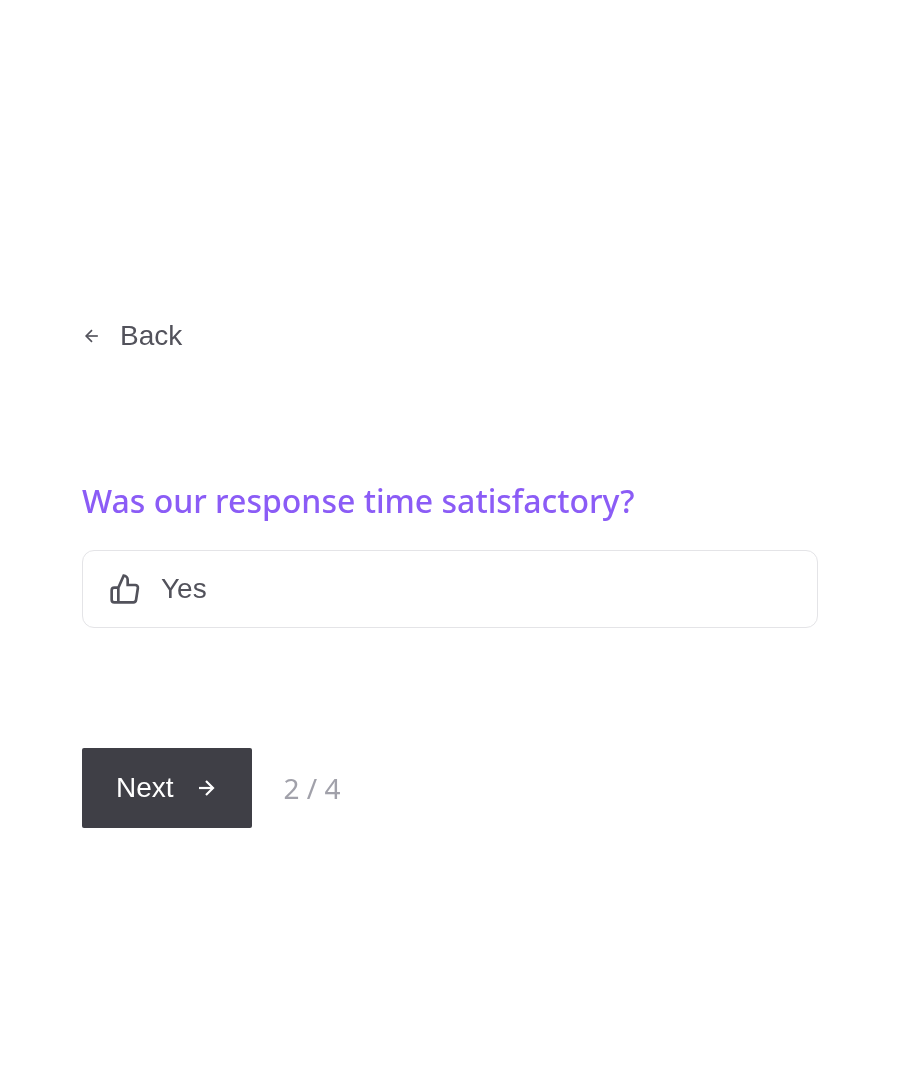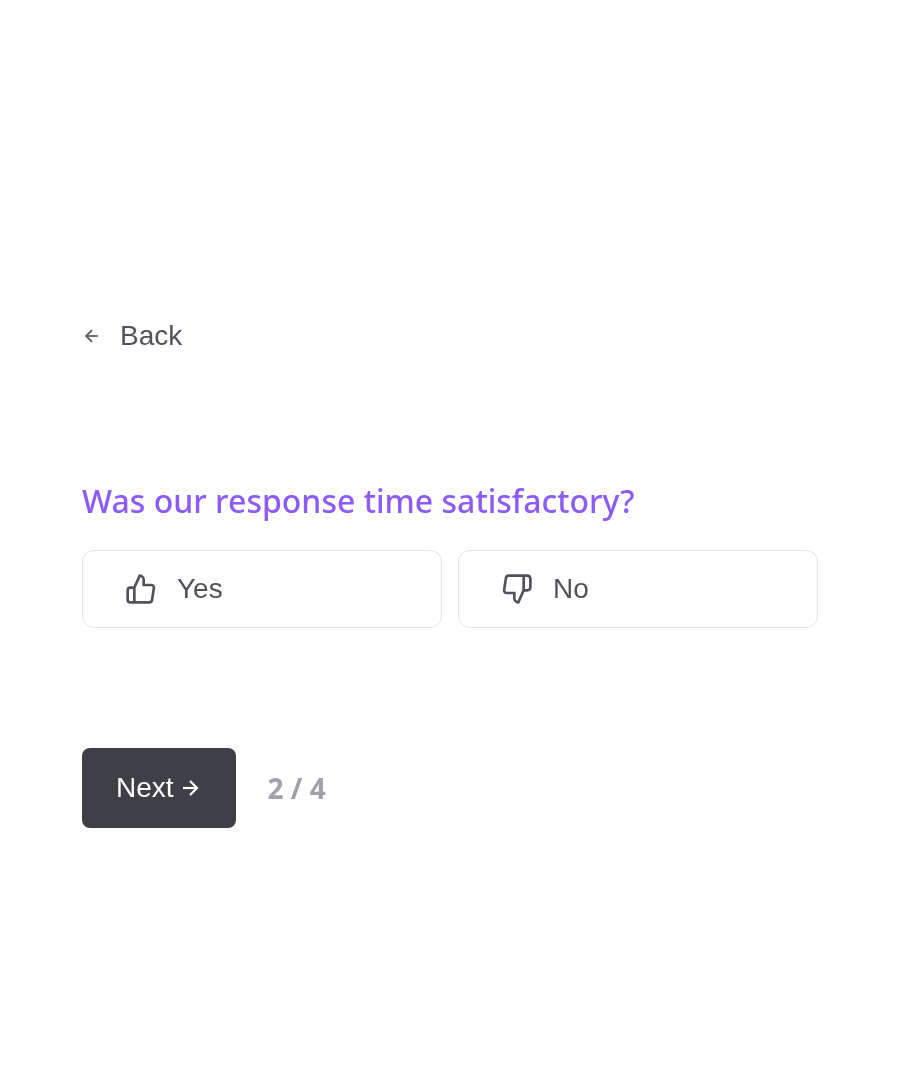--- a/index.html
+++ b/index.html
@@ -53,21 +53,21 @@
       display: flex;
       gap: 16px;
       margin-top: 28px;
     }
     
     .option-button {
       flex: 1;
       display: flex;
       align-items: center;
       gap: 20px;
-      padding: 22px 42px;
+      padding: 22px 26px;
       background: #ffffff;
       border: 1px solid #e4e4e7;
       border-radius: 12px;
       font-size: 28px;
       font-weight: 400;
       color: #52525b;
       cursor: pointer;
       text-align: left;
     }
     
@@ -83,42 +83,42 @@
     .footer {
       display: flex;
       align-items: center;
       gap: 32px;
       margin-top: 120px;
     }
     
     .next-button {
       display: inline-flex;
       align-items: center;
-      gap: 4px;
+      gap: 20px;
       padding: 24px 34px;
       background: #3f3f46;
       border: none;
-      border-radius: 8px;
+      border-radius: 2px;
       font-size: 28px;
       font-weight: 500;
       color: #ffffff;
       cursor: pointer;
     }
     
     .next-button .arrow-icon {
       width: 24px;
       height: 24px;
       stroke: #ffffff;
       stroke-width: 2.2;
       fill: none;
     }
     
     .page-counter {
       font-size: 28px;
-      font-weight: 700;
+      font-weight: 400;
       color: #a1a1aa;
     }
   </style>
 </head>
 <body>
 
 <div class="container">
   <button class="back-link">
     <svg class="arrow-icon" viewBox="0 0 24 24">
       <line x1="19" y1="12" x2="5" y2="12"></line>
@@ -130,26 +130,20 @@
   <h1 class="question">Was our response time satisfactory?</h1>
   
   <div class="options">
     <button class="option-button">
       <svg class="thumb-icon" viewBox="0 0 24 24">
         <path d="M14 9V5a3 3 0 0 0-3-3l-4 9v11h11.28a2 2 0 0 0 2-1.7l1.38-9a2 2 0 0 0-2-2.3zM7 22H4a2 2 0 0 1-2-2v-7a2 2 0 0 1 2-2h3"></path>
       </svg>
       <span>Yes</span>
     </button>
 
-    <button class="option-button">
-      <svg class="thumb-icon" viewBox="0 0 24 24">
-        <path d="M10 15v4a3 3 0 0 0 3 3l4-9V2H5.72a2 2 0 0 0-2 1.7l-1.38 9a2 2 0 0 0 2 2.3zm7-13h2.67A2.31 2.31 0 0 1 22 4v7a2.31 2.31 0 0 1-2.33 2H17"></path>
-      </svg>
-      <span>No</span>
-    </button>
   </div>
   
   <div class="footer">
     <button class="next-button">
       <span>Next</span>
       <svg class="arrow-icon" viewBox="0 0 24 24">
         <line x1="5" y1="12" x2="19" y2="12"></line>
         <polyline points="12 5 19 12 12 19"></polyline>
       </svg>
     </button>

